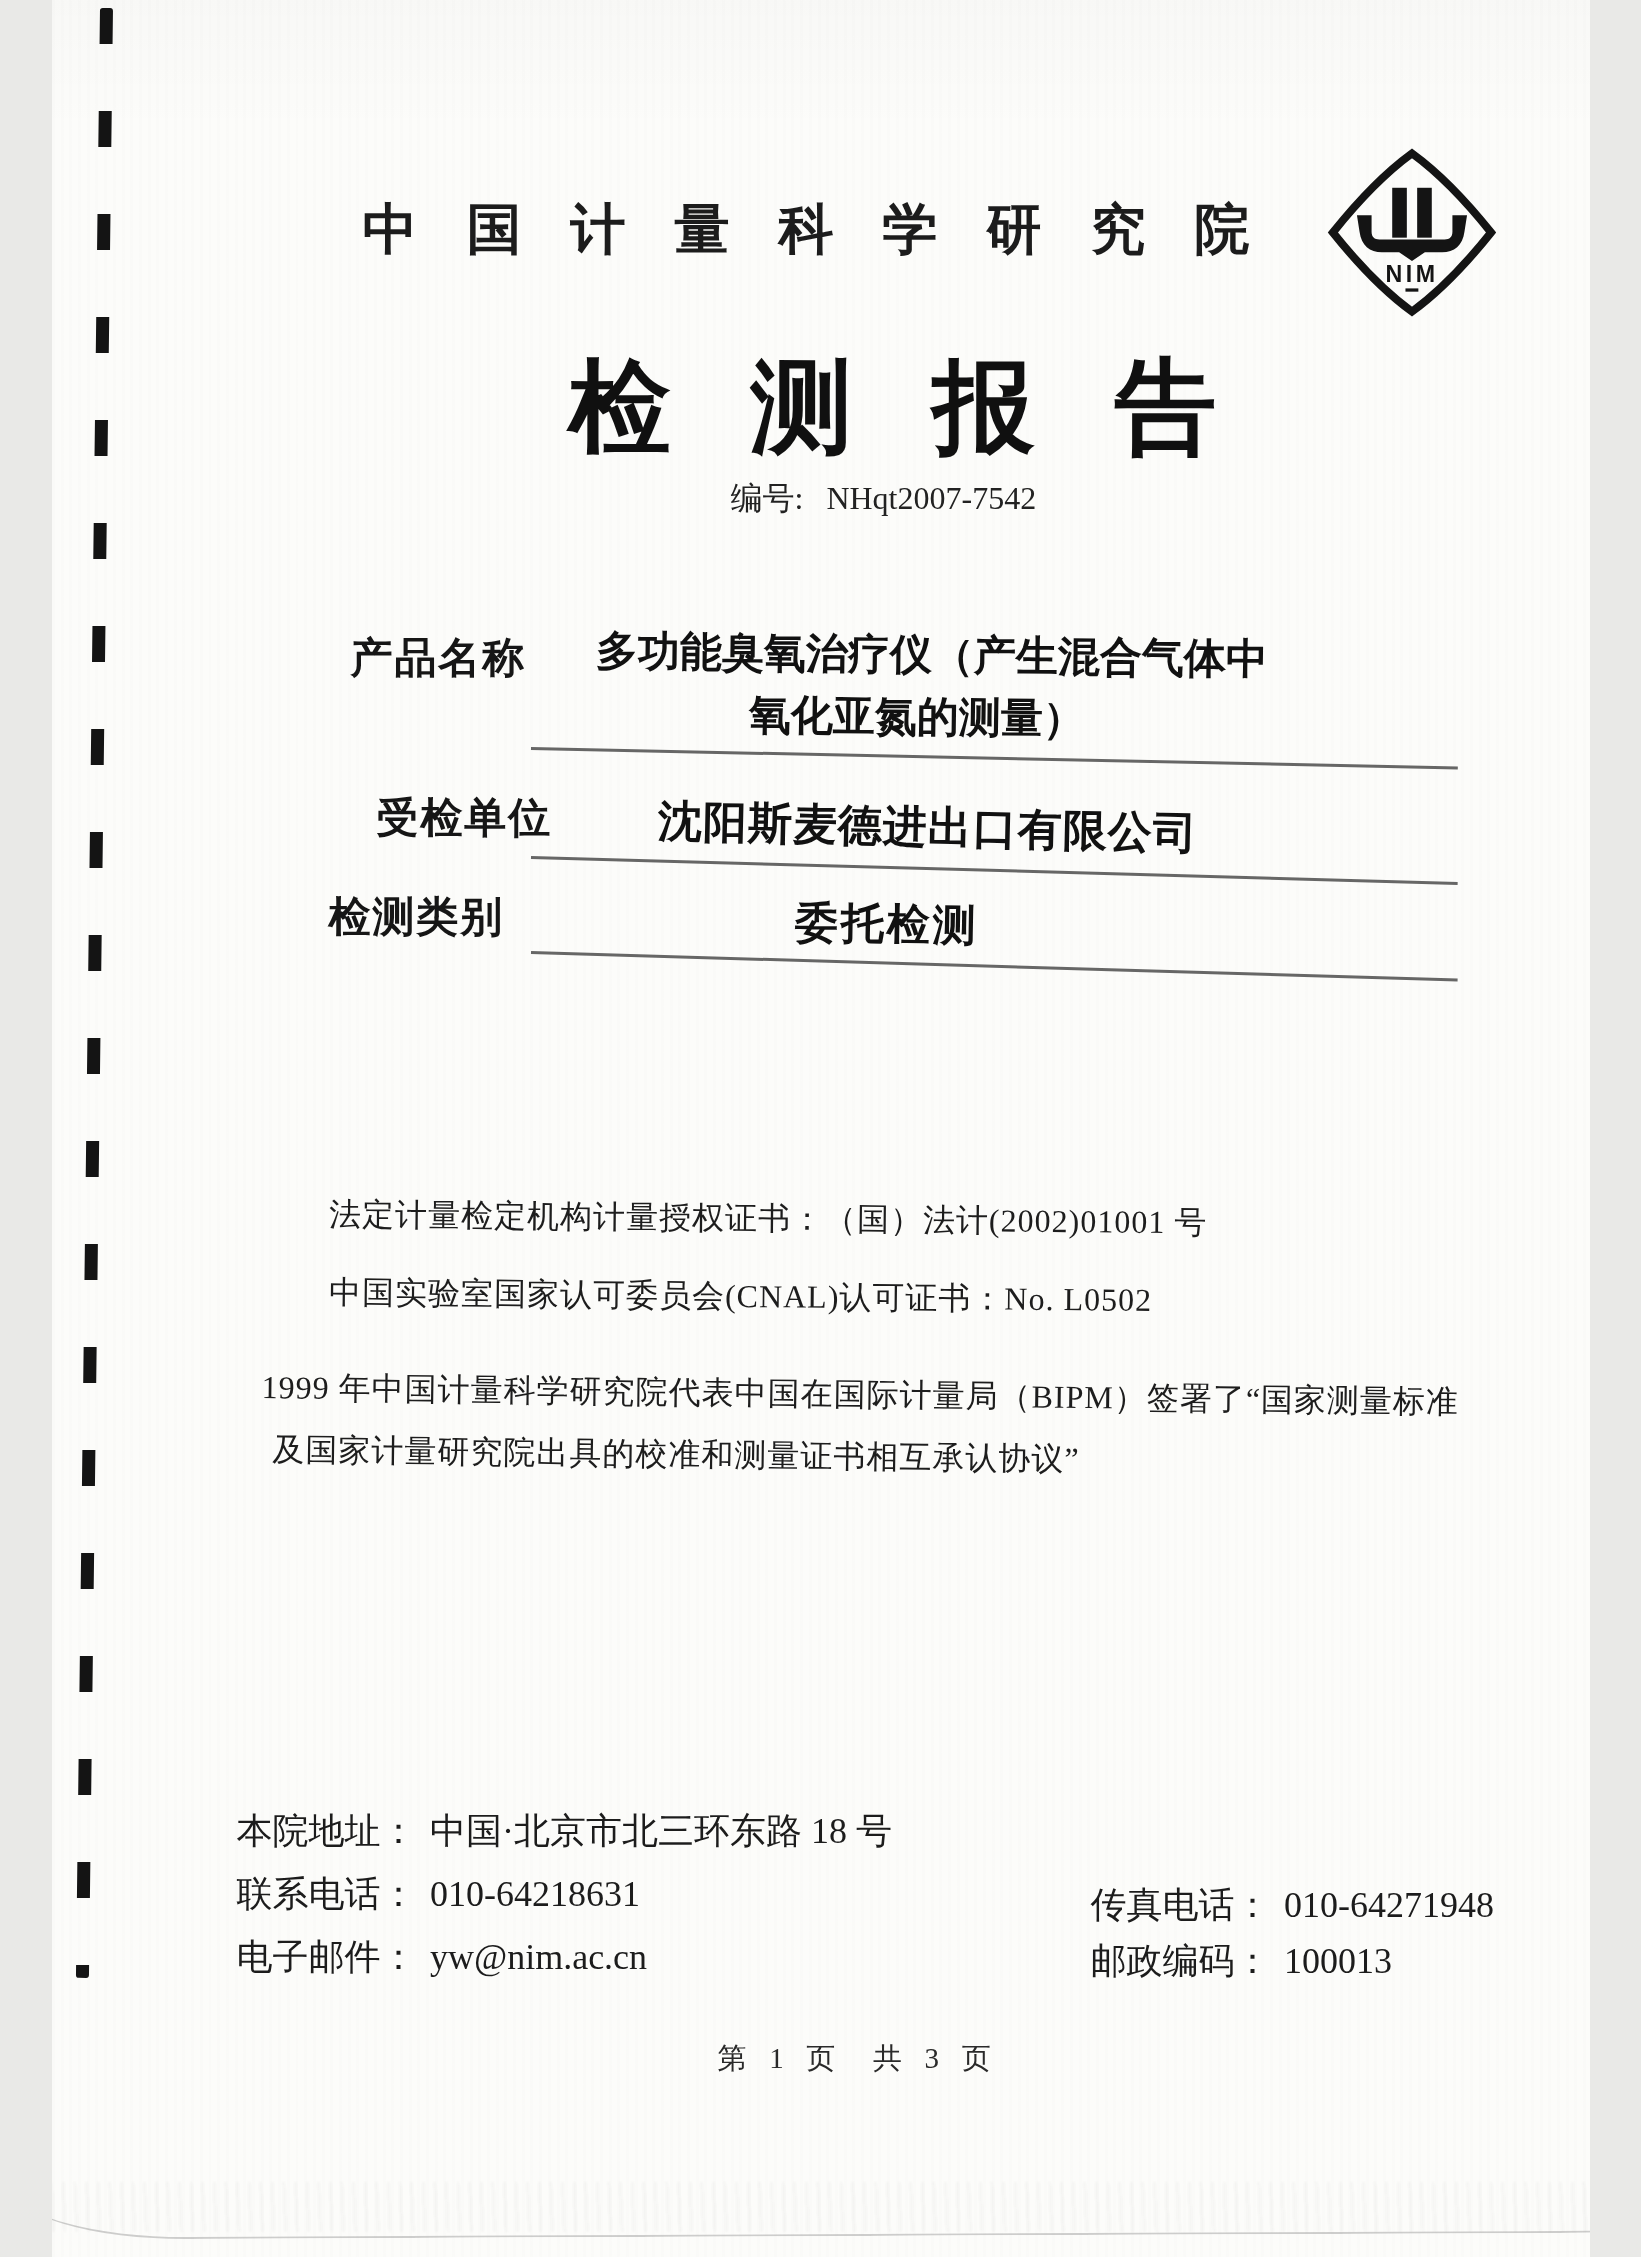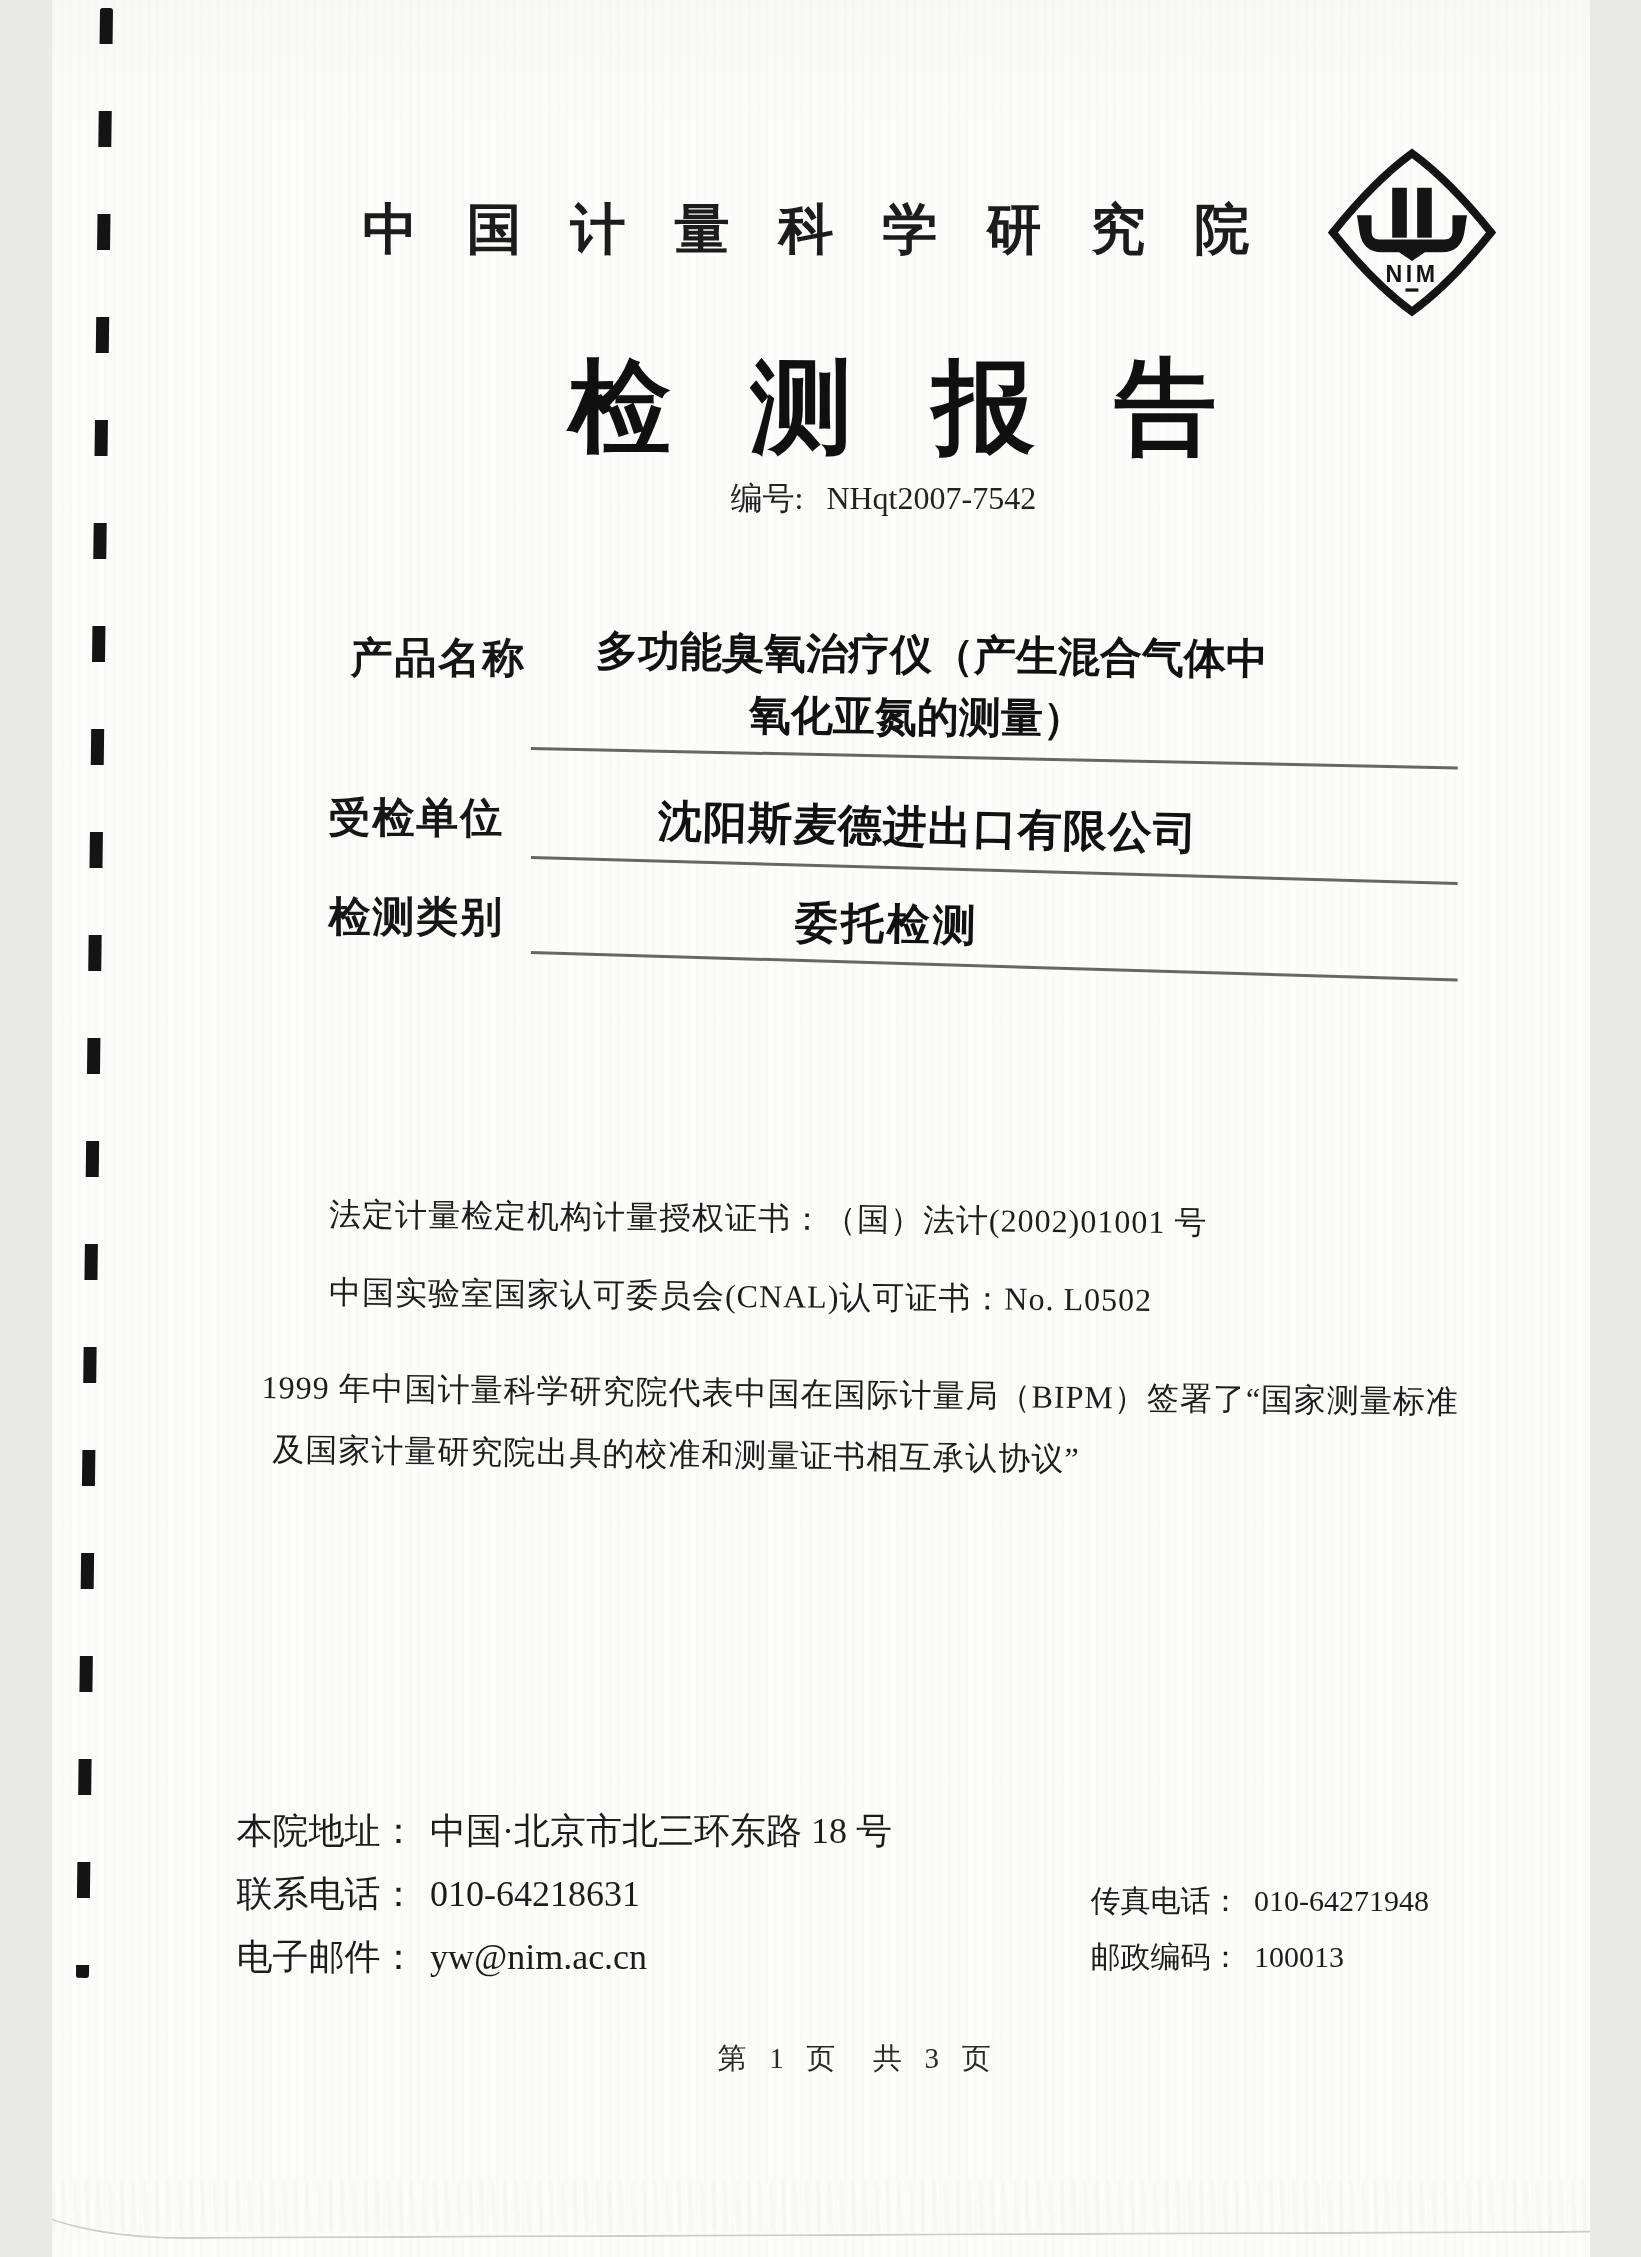--- a/index.html
+++ b/index.html
@@ -66,21 +66,21 @@
   .cert1{top:1193px;}
   .cert2{top:1271px;}
   .statement{
     position:absolute;left:210px;top:1356px;width:1246px;
     font-size:32px;line-height:62px;letter-spacing:1px;color:#1d1d1d;
     transform:rotate(0.7deg);transform-origin:left top;
   }
   .statement .line2{padding-left:11.6px;}
   .footer-left{position:absolute;left:185px;top:1807px;font-size:36px;color:#1c1c1c;}
   .footer-left .row{height:63px;white-space:nowrap;}
-  .footer-right{position:absolute;left:1039px;top:1881px;font-size:30px;color:#1c1c1c;}
+  .footer-right{position:absolute;left:1039px;top:1881px;font-size:36px;color:#1c1c1c;}
   .footer-right .row{height:56px;white-space:nowrap;}
   .f-label{margin-right:13.5px;}
   .page-indicator{
     position:absolute;left:666px;top:2039px;
     font-size:29px;letter-spacing:7.7px;color:#2a2a2a;white-space:pre;
   }
   .bottom-smudge{
     position:absolute;left:0;bottom:25px;width:100%;height:50px;
     background:repeating-linear-gradient(88deg, rgba(110,110,110,0.10) 0 2.9px, transparent 2.9px 11.6px);
     opacity:.45;filter:blur(1px);
@@ -118,21 +118,21 @@
 
   <div class="report-no">
     <span class="no-label">编号:</span><span>NHqt2007-7542</span>
   </div>
 
   <div class="field-label" style="top:630px;margin-left:22px;">产品名称</div>
   <div class="field-value v1l1">多功能臭氧治疗仪（产生混合气体中</div>
   <div class="field-value v1l2">氧化亚氮的测量）</div>
   <div class="u-line u1"></div>
 
-  <div class="field-label" style="top:790px;">受检单位</div>
+  <div class="field-label" style="top:790px;margin-left:48px;">受检单位</div>
   <div class="field-value v2">沈阳斯麦德进出口有限公司</div>
   <div class="u-line u2"></div>
 
   <div class="field-label" style="top:889px;">检测类别</div>
   <div class="field-value v3">委托检测</div>
   <div class="u-line u3"></div>
 
   <div class="cert-line cert1">法定计量检定机构计量授权证书：（国）法计(2002)01001 号</div>
   <div class="cert-line cert2">中国实验室国家认可委员会(CNAL)认可证书：No. L0502</div>
 

